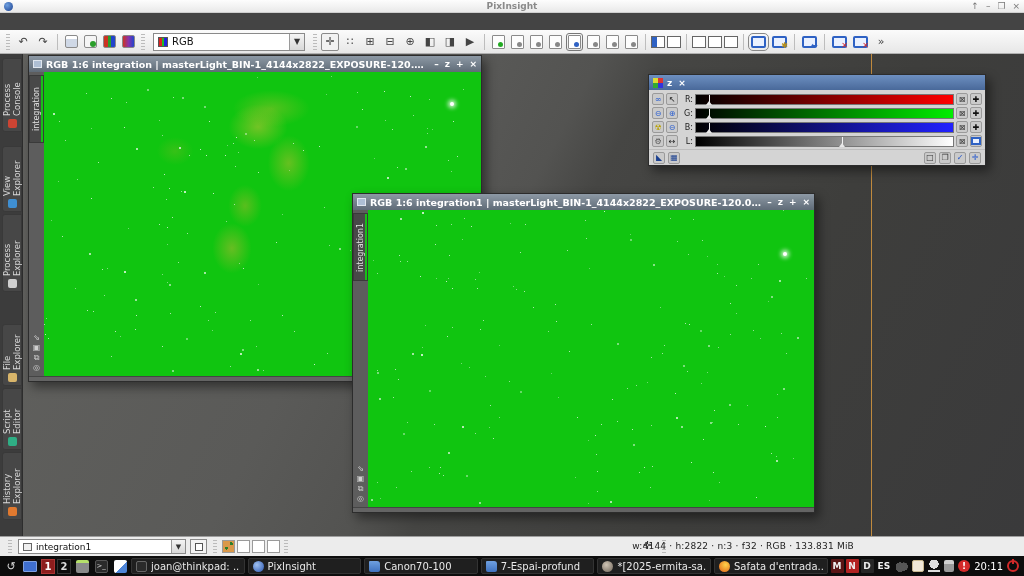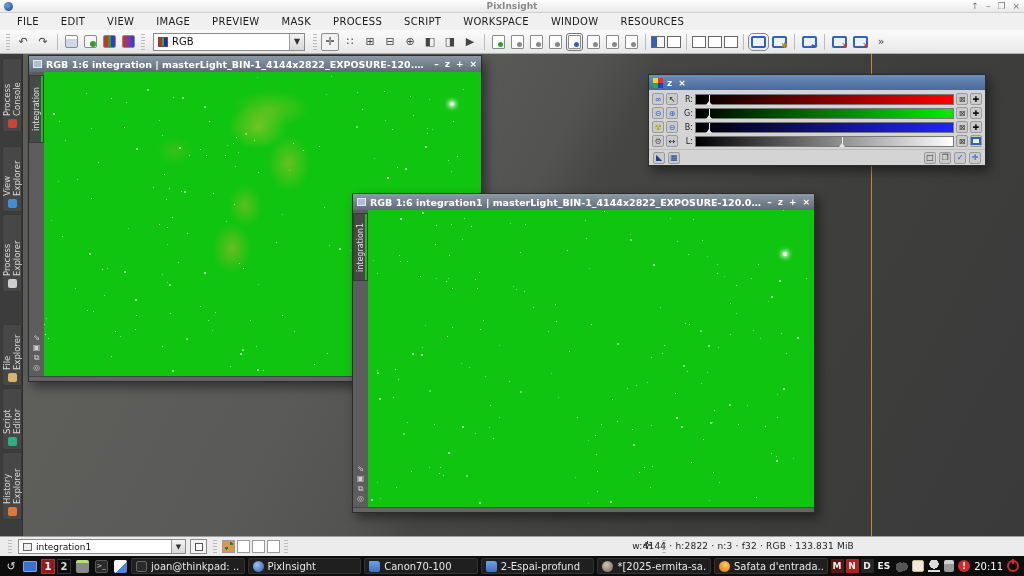--- a/index.html
+++ b/index.html
@@ -205,33 +205,20 @@
     <span id="app-logo"></span>
     <div id="app-title">PixInsight</div>
     <div id="titlebar-controls">
         <span>↑</span>
         <span>–</span>
         <span>❐</span>
         <span>×</span>
       </div>
   </div>
 
-  <div id="menubar">
-      <div class="menu-item">FILE</div>
-      <div class="menu-item">EDIT</div>
-      <div class="menu-item">VIEW</div>
-      <div class="menu-item">IMAGE</div>
-      <div class="menu-item">PREVIEW</div>
-      <div class="menu-item">MASK</div>
-      <div class="menu-item">PROCESS</div>
-      <div class="menu-item">SCRIPT</div>
-      <div class="menu-item">WORKSPACE</div>
-      <div class="menu-item">WINDOW</div>
-      <div class="menu-item">RESOURCES</div>
-    </div>
 
   <div id="toolbar">
     <span class="tb-grip"></span>
     <span id="tb-left" style="display:flex;align-items:center;gap:2px">
         <span class="tb-btn">↶</span>
         <span class="tb-btn">↷</span>
         <span class="tb-sep"></span>
         <span class="mini mini-a"></span>
         <span class="mini mini-b"></span>
         <span class="mini mini-c"></span>
@@ -830,21 +817,21 @@
         <div class="task-btn">
           <span class="ticon pixinsight-icon"></span>
           <span class="tlabel">PixInsight</span>
         </div>
         <div class="task-btn">
           <span class="ticon folder-icon"></span>
           <span class="tlabel">Canon70-100</span>
         </div>
         <div class="task-btn">
           <span class="ticon folder-icon"></span>
-          <span class="tlabel">2-Espai-profund</span>
+          <span class="tlabel">7-Espai-profund</span>
         </div>
         <div class="task-btn">
           <span class="ticon gimp-icon"></span>
           <span class="tlabel">*[2025-ermita-sa...</span>
         </div>
         <div class="task-btn">
           <span class="ticon firefox-icon"></span>
           <span class="tlabel">Safata d'entrada...</span>
         </div>
       </div>

